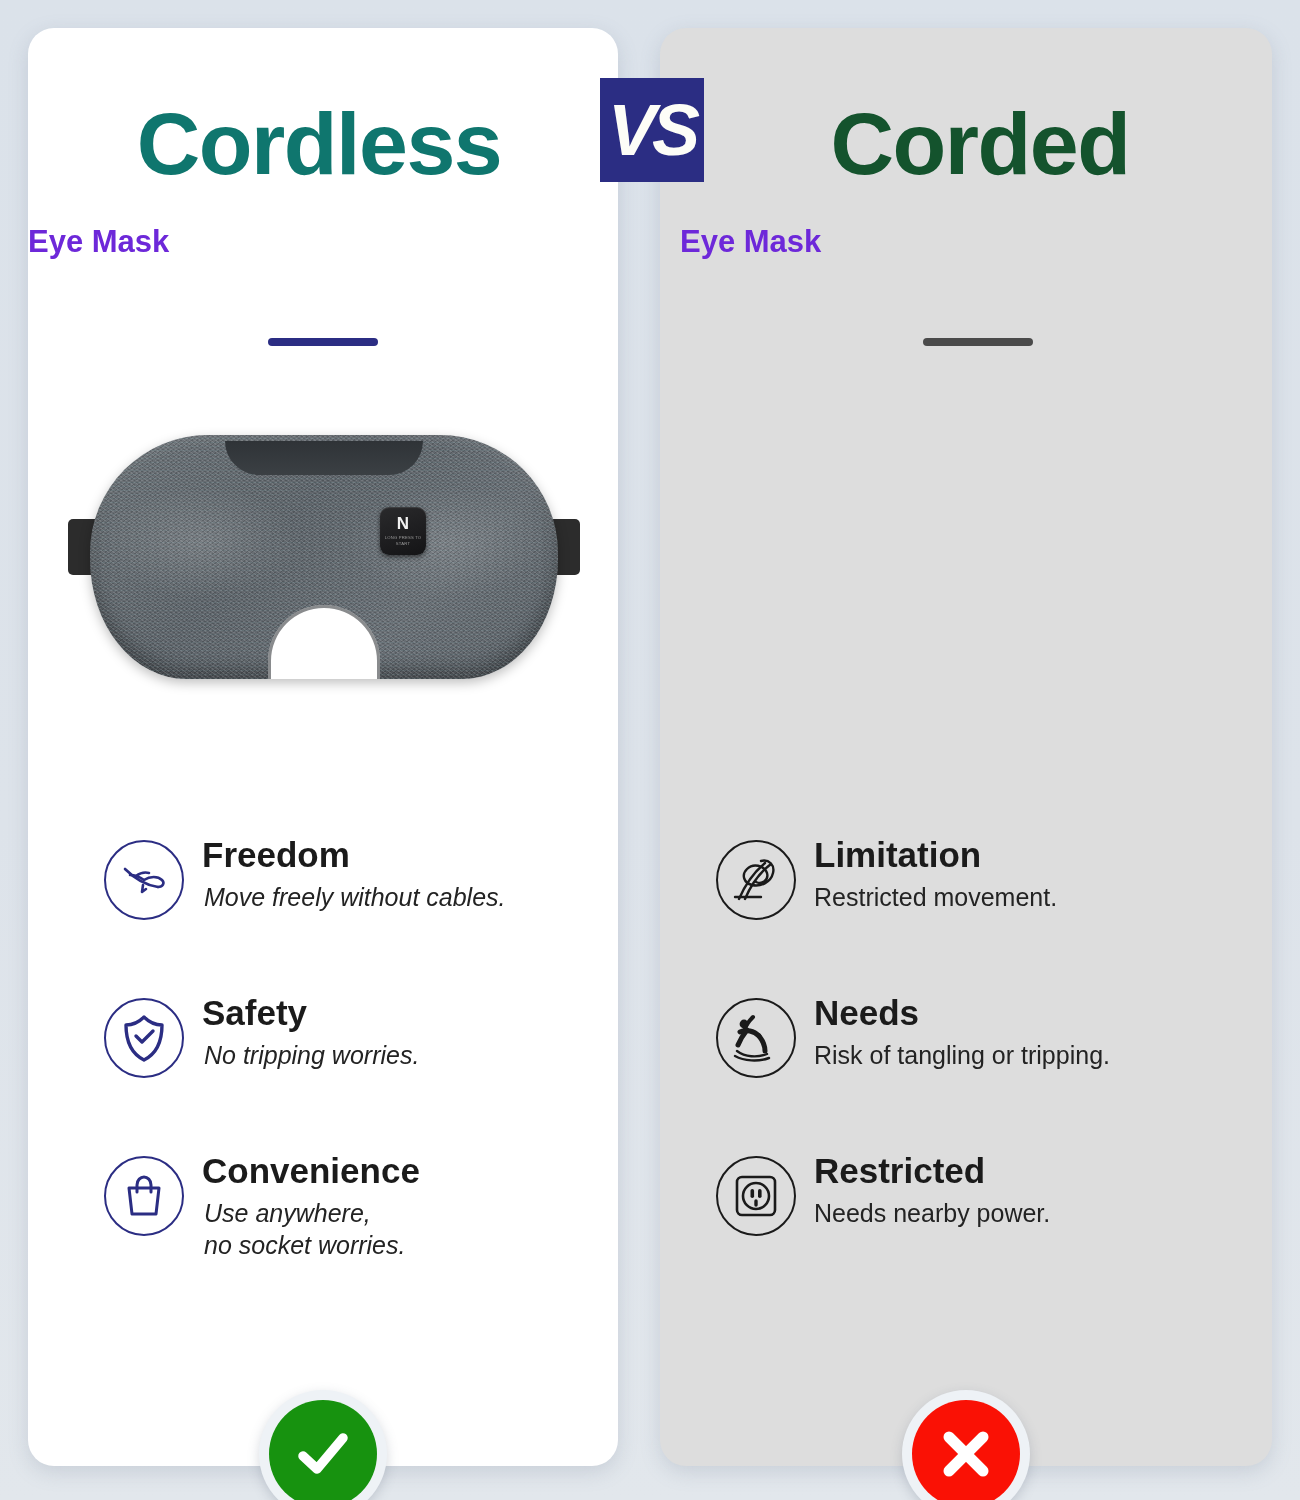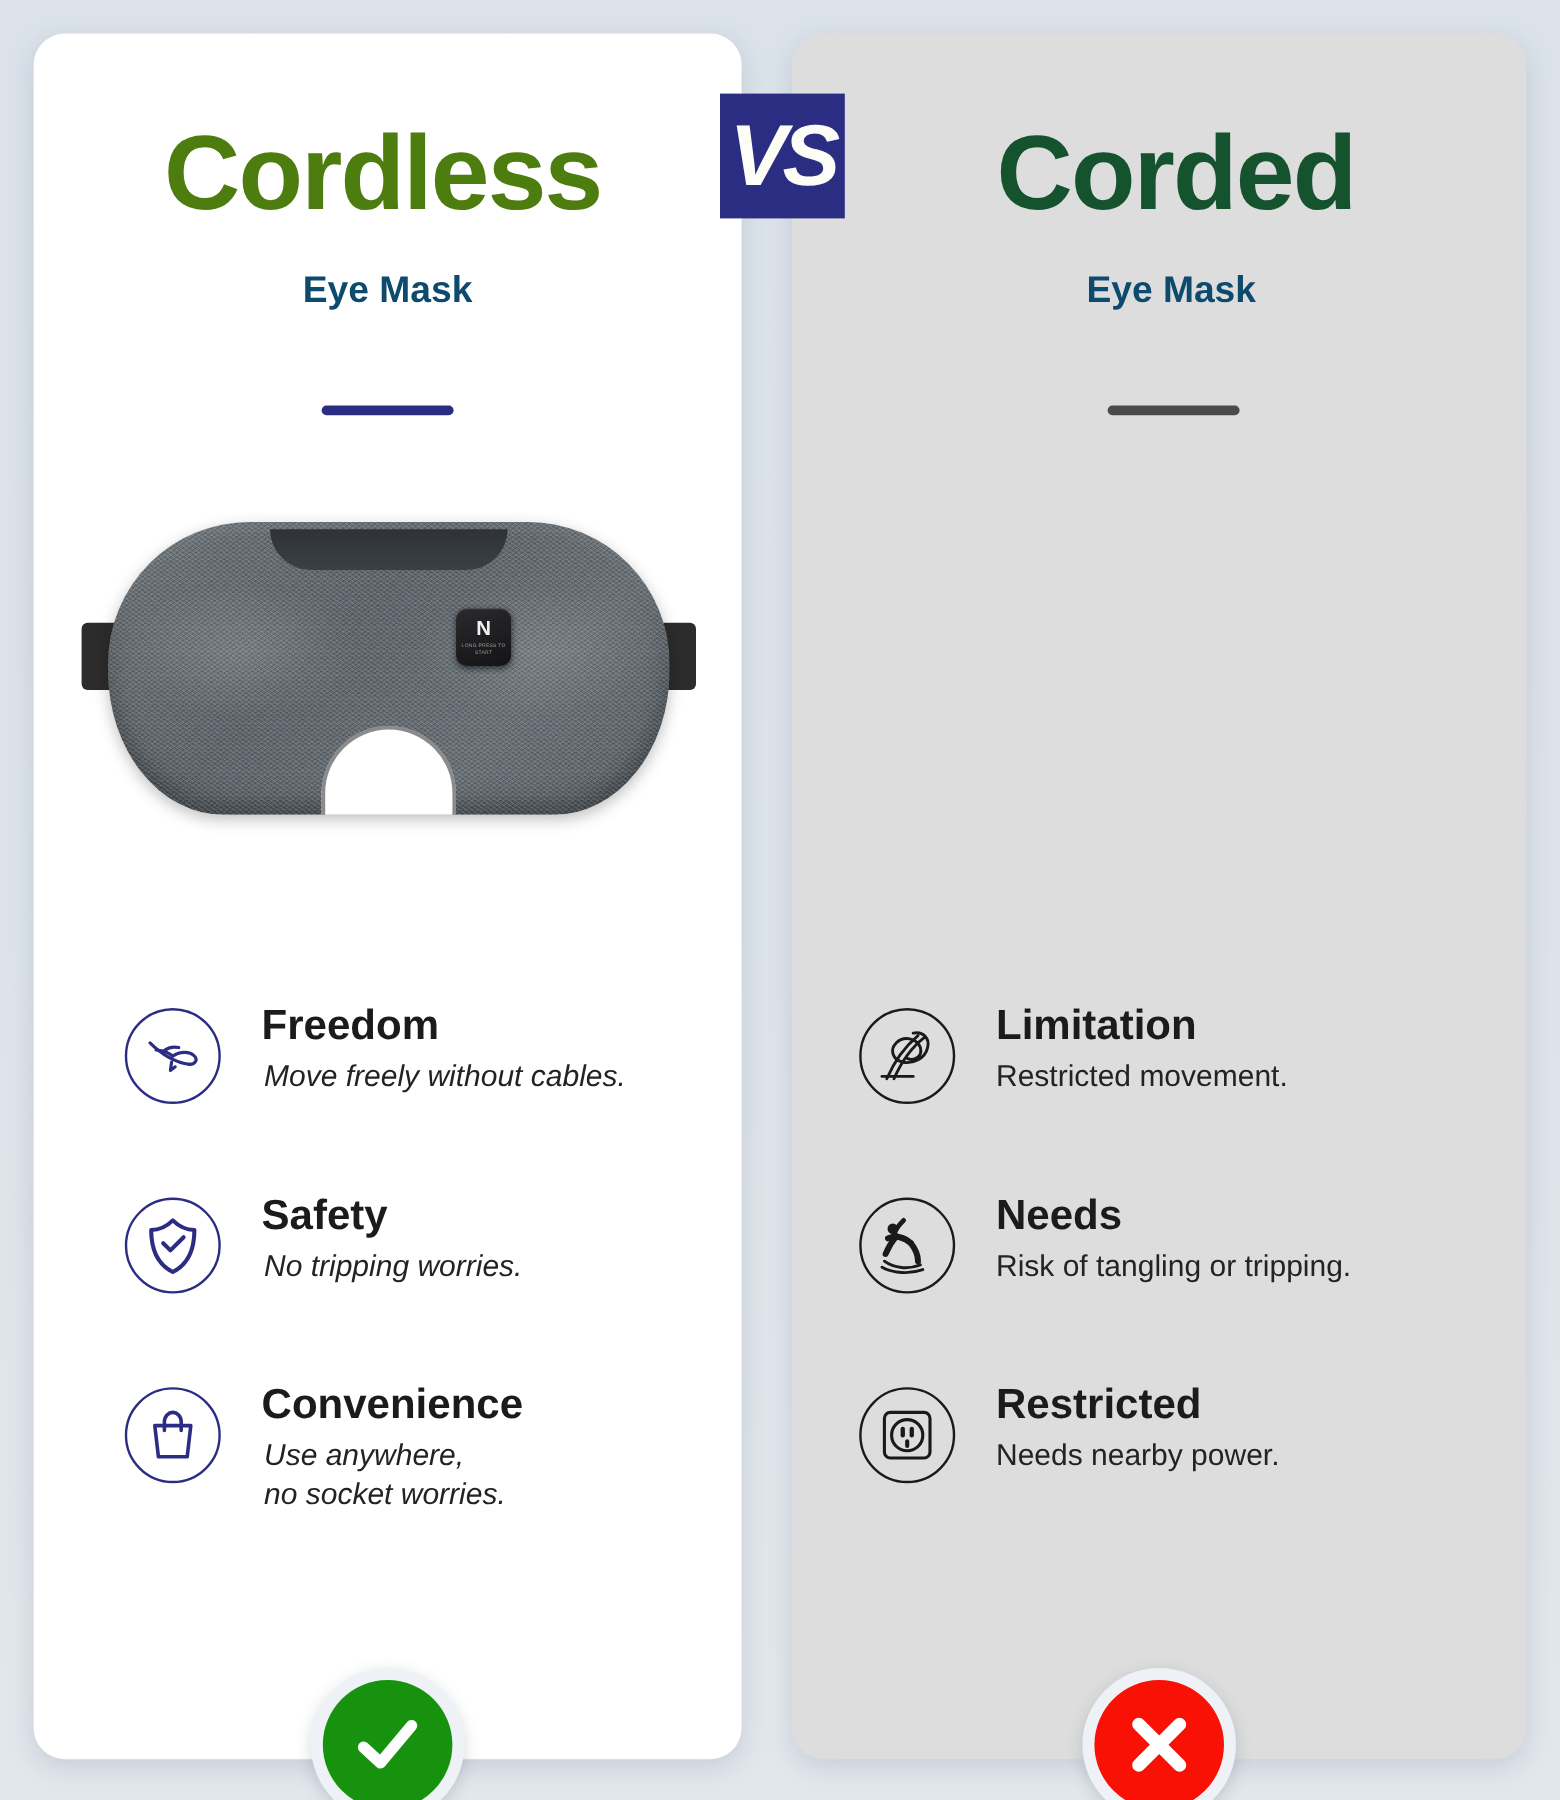--- a/index.html
+++ b/index.html
@@ -34,31 +34,31 @@
     position:absolute;
     top:72px;
     width:100%;
     text-align:center;
     font-size:88px;
     font-weight:bold;
     letter-spacing:-1.5px;
     line-height:1;
     white-space:nowrap;
   }
-  .left  .headline { color:#4d7c0f; padding-right:8px; }
+  .left  .headline { color:#0f766e; padding-right:8px; }
   .right .headline { color:#14532d; padding-left:28px; }
 
   .subhead {
     position:absolute;
     top:196px;
     width:100%;
-    text-align:center;
+    text-align:left;
     font-size:31px;
     font-weight:bold;
-    color:#0c4a6e;
+    color:#6d28d9;
   }
   .right .subhead { padding-left:20px; }
 
   .rule {
     position:absolute;
     top:310px;
     left:50%;
     transform:translateX(-50%);
     width:110px; height:8px;
     border-radius:4px;
@@ -133,21 +133,21 @@
     box-shadow:0 2px 5px rgba(0,0,0,.55), inset 0 1px 1px rgba(255,255,255,.12);
     display:flex; flex-direction:column; align-items:center; justify-content:center;
     z-index:4;
   }
   .cl-logo { color:#f1f1f1; font-size:17px; font-weight:bold; line-height:1; letter-spacing:0; }
   .cl-hint { color:#9b9b9b; font-size:4.2px; line-height:1.35; text-align:center; margin-top:3px; letter-spacing:.2px; }
 
   
   .features { position:absolute; left:0; top:806px; width:100%; }
   .feature {
-    display:flex; align-items:flex-start; gap:34px;
+    display:flex; align-items:flex-start; gap:18px;
     padding:0 26px 0 76px;
     margin-bottom:46px;
     min-height:112px;
   }
   .right .feature { padding-left:56px; }
 
   .ico-circle {
     flex:0 0 auto;
     width:80px; height:80px;
     border-radius:50%;

